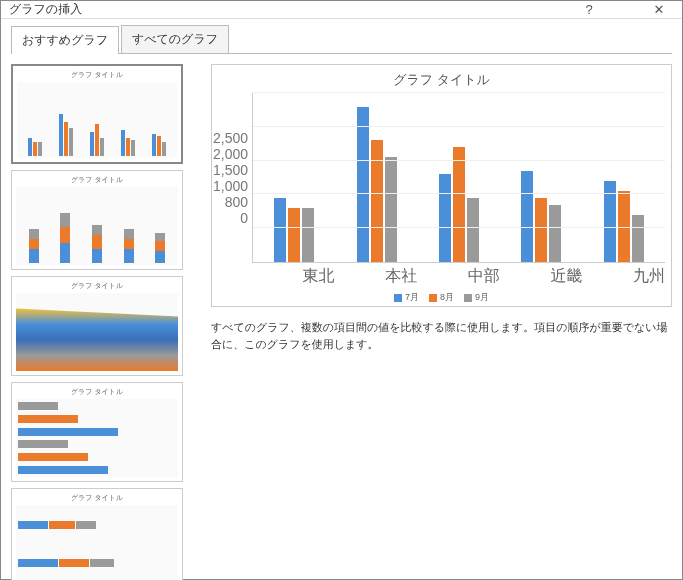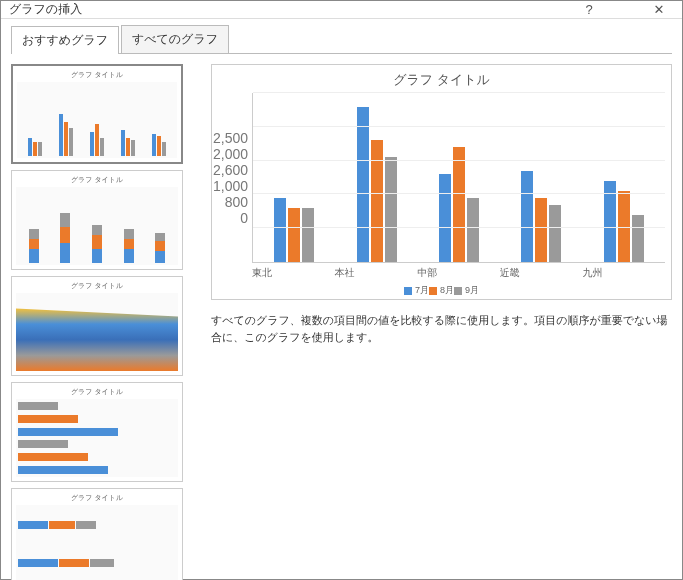--- a/index.html
+++ b/index.html
@@ -26,22 +26,22 @@
 .yaxis { display: flex; flex-direction: column; justify-content: center; align-items: flex-end; font-size: 14px; color: #777; padding-right: 4px; width: 34px; }
 .plot { flex: 1; position: relative; border-left: 1px solid #ccc; border-bottom: 1px solid #ccc; }
 .grid-line { position: absolute; left: 0; right: 0; border-top: 1px solid #eee; }
 .groups { position: absolute; left: 0; right: 0; bottom: 0; top: 0; display: flex; }
 .group { flex: 1; display: flex; align-items: flex-end; justify-content: center; gap: 2px; padding: 0 6px; }
 .bar { width: 12px; }
 .b1 { background: #4a8fd8; }
 .b2 { background: #eb7a2a; }
 .b3 { background: #9a9a9a; }
 .xaxis { display: flex; margin-left: 34px; }
-.xlabel { flex: 1; text-align: left; font-size: 10px; color: #666; padding-top: 3px; }
-.legend { display: flex; justify-content: center; margin-top: 4px; font-size: 9px; color: #666; }
+.xlabel { flex: 1; text-align: right; font-size: 16px; color: #666; padding-top: 3px; }
+.legend { display: flex; justify-content: center; gap: 10px; margin-top: 4px; font-size: 9px; color: #666; }
 .legend .sw { width: 8px; height: 8px; display: inline-block; margin-right: 3px; vertical-align: middle; }
 .desc { font-size: 11px; color: #333; margin-top: 12px; line-height: 1.5; }
 
 .mini-bars { display: flex; align-items: flex-end; justify-content: space-around; height: 100%; padding: 2px; }
 .mini-bars .g { display: flex; gap: 1px; align-items: flex-end; }
 .mini-bars .mb { width: 4px; }
 .mini-stack { display: flex; align-items: flex-end; justify-content: space-around; height: 100%; padding: 2px; }
 .mini-stack .stk { width: 10px; display: flex; flex-direction: column-reverse; }
 .mini-area { height: 100%; background: linear-gradient(#f0c040 20%, #4a8fd8 40%, #3a6fb8 60%, #9a9a9a 80%, #eb7a2a 100%); clip-path: polygon(0 20%, 100% 30%, 100% 100%, 0 100%); }
 .mini-hbar { display: flex; flex-direction: column; justify-content: space-around; height: 100%; padding: 2px; gap: 2px; }
@@ -180,21 +180,21 @@
             </div>
         </div>
       </div>
       <div class="main">
         <div class="chart-wrapper">
           <div class="chart-title">グラフ タイトル</div>
           <div class="chart-area">
             <div class="yaxis" id="yaxis">
                 <div>2,500</div>
                 <div>2,000</div>
-                <div>2,600</div>
+                <div>1,500</div>
                 <div>1,000</div>
                 <div>800</div>
                 <div>0</div>
               </div>
             <div class="plot" id="plot">
               <div class="groups" id="groups">
                   <div class="group">
                     <div class="bar b1" style="height: 38%;"></div>
                     <div class="bar b2" style="height: 32%;"></div>
                     <div class="bar b3" style="height: 32%;"></div>

